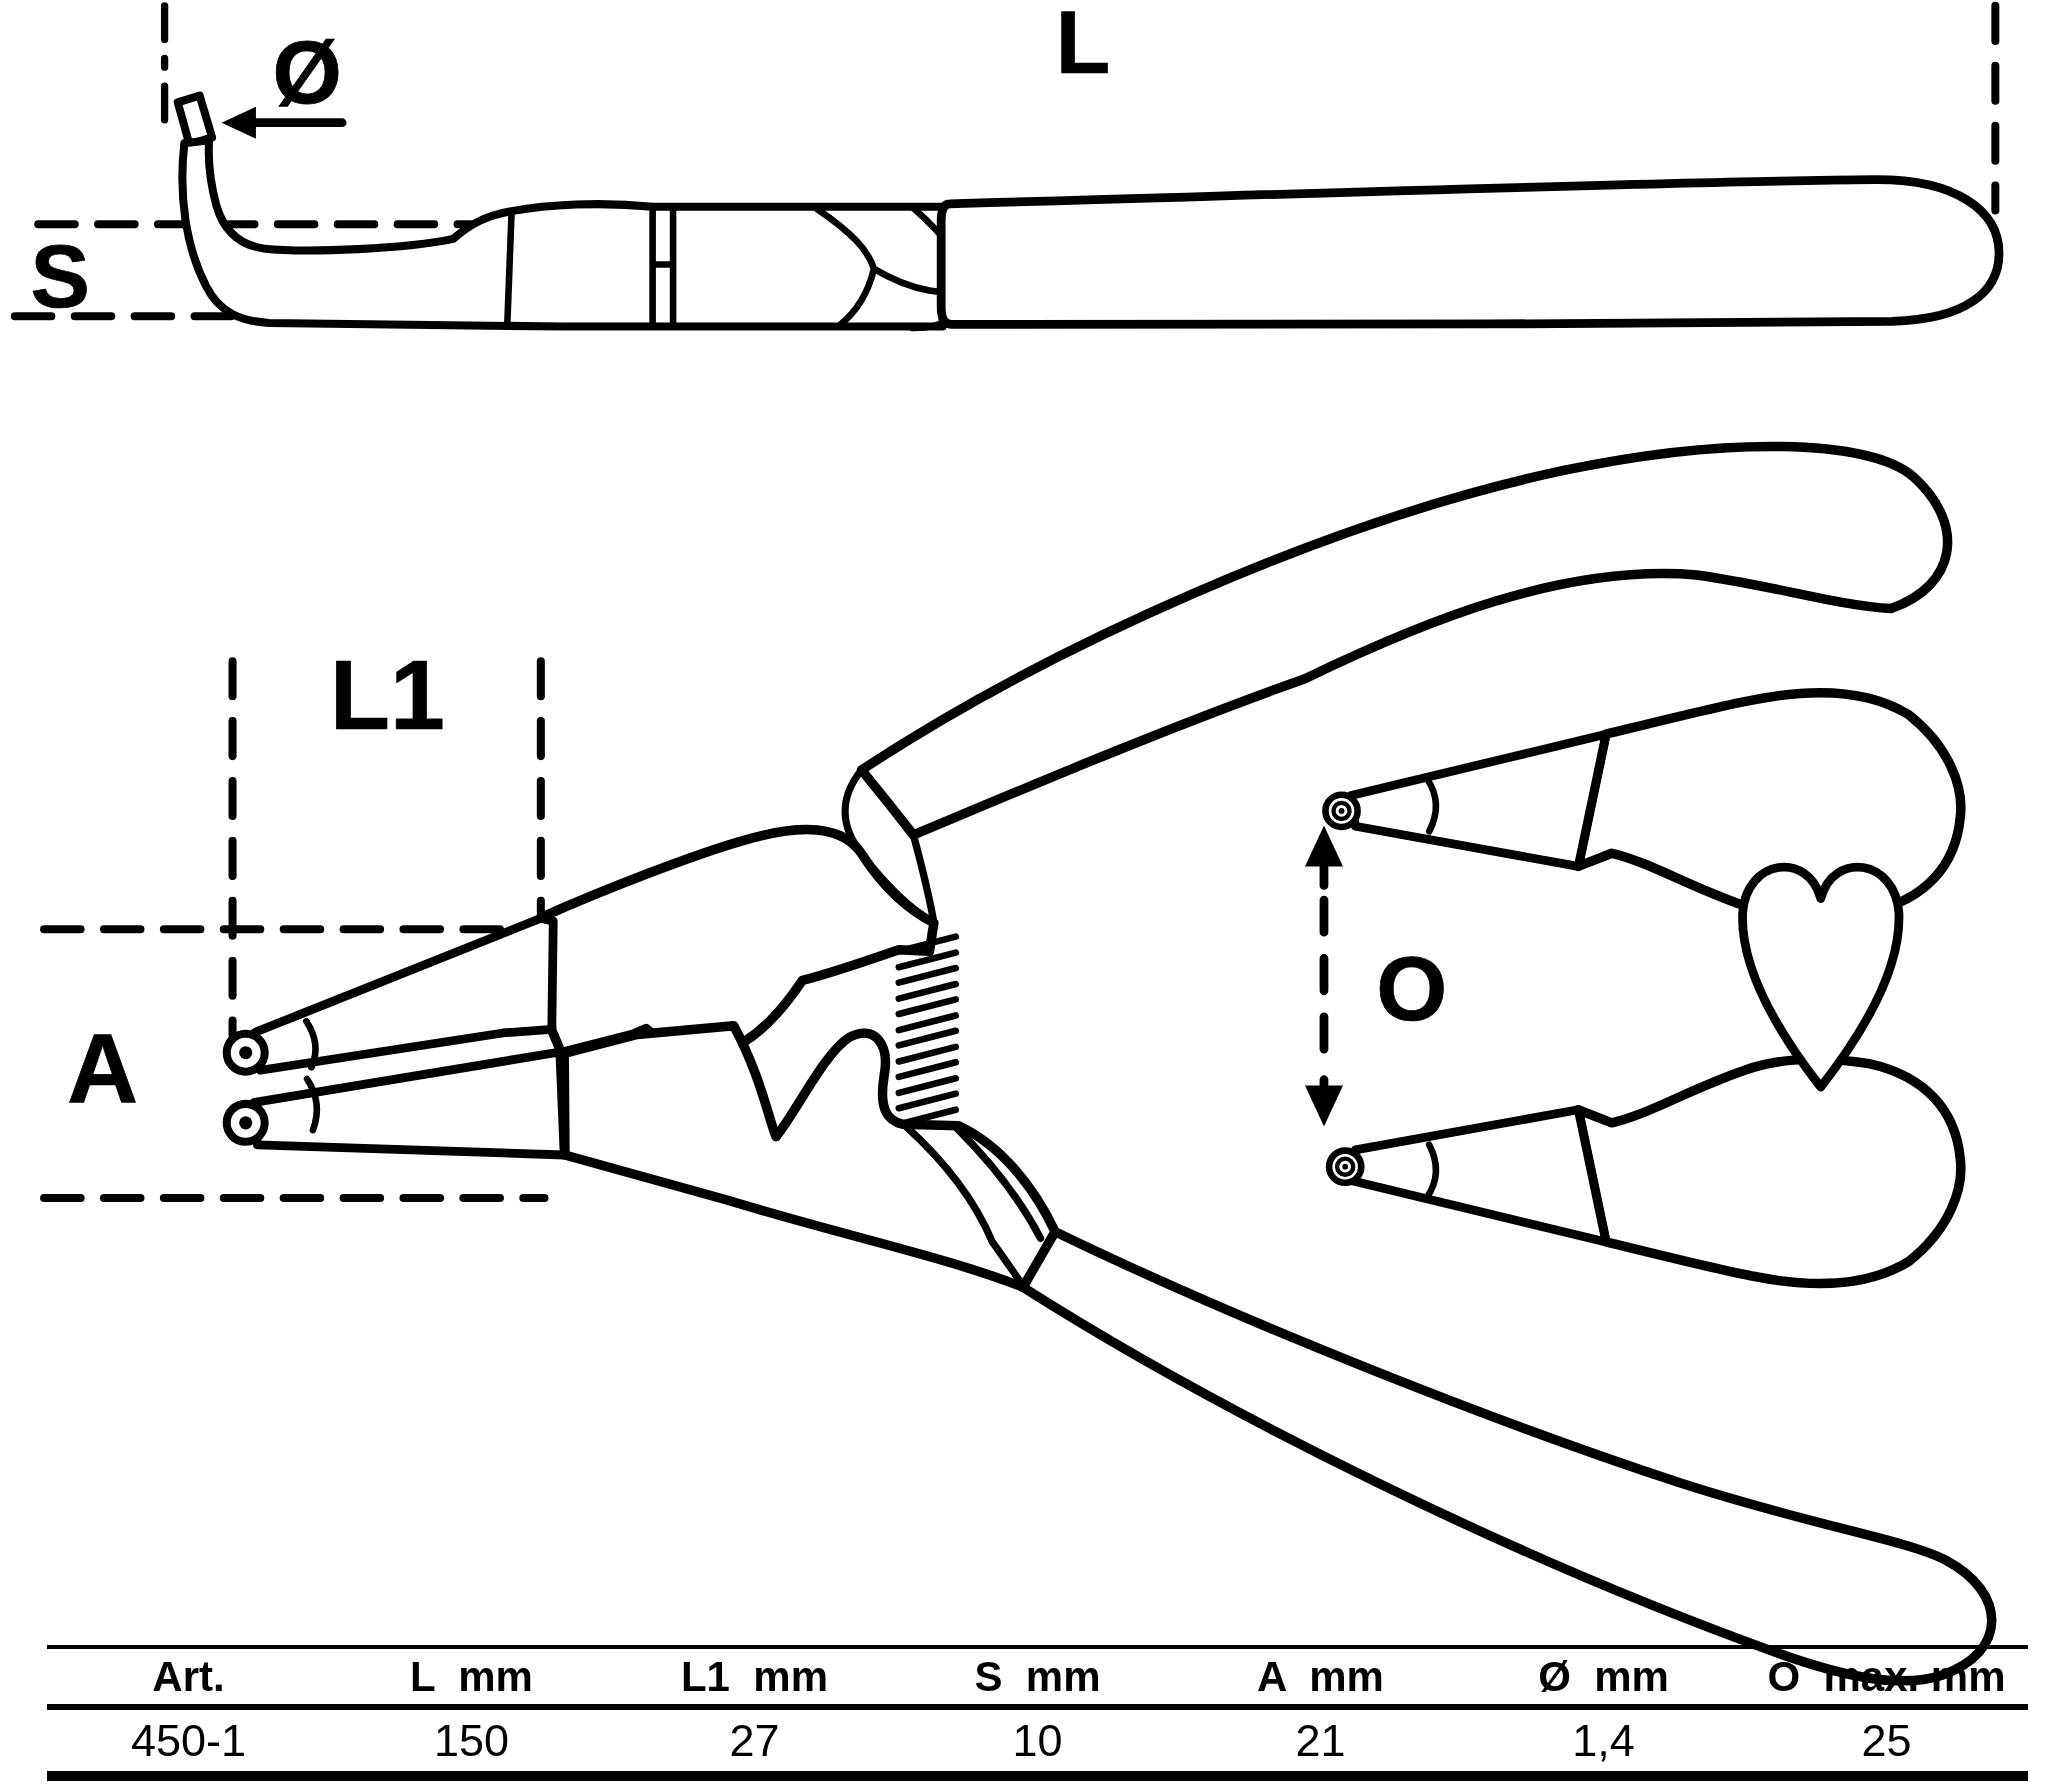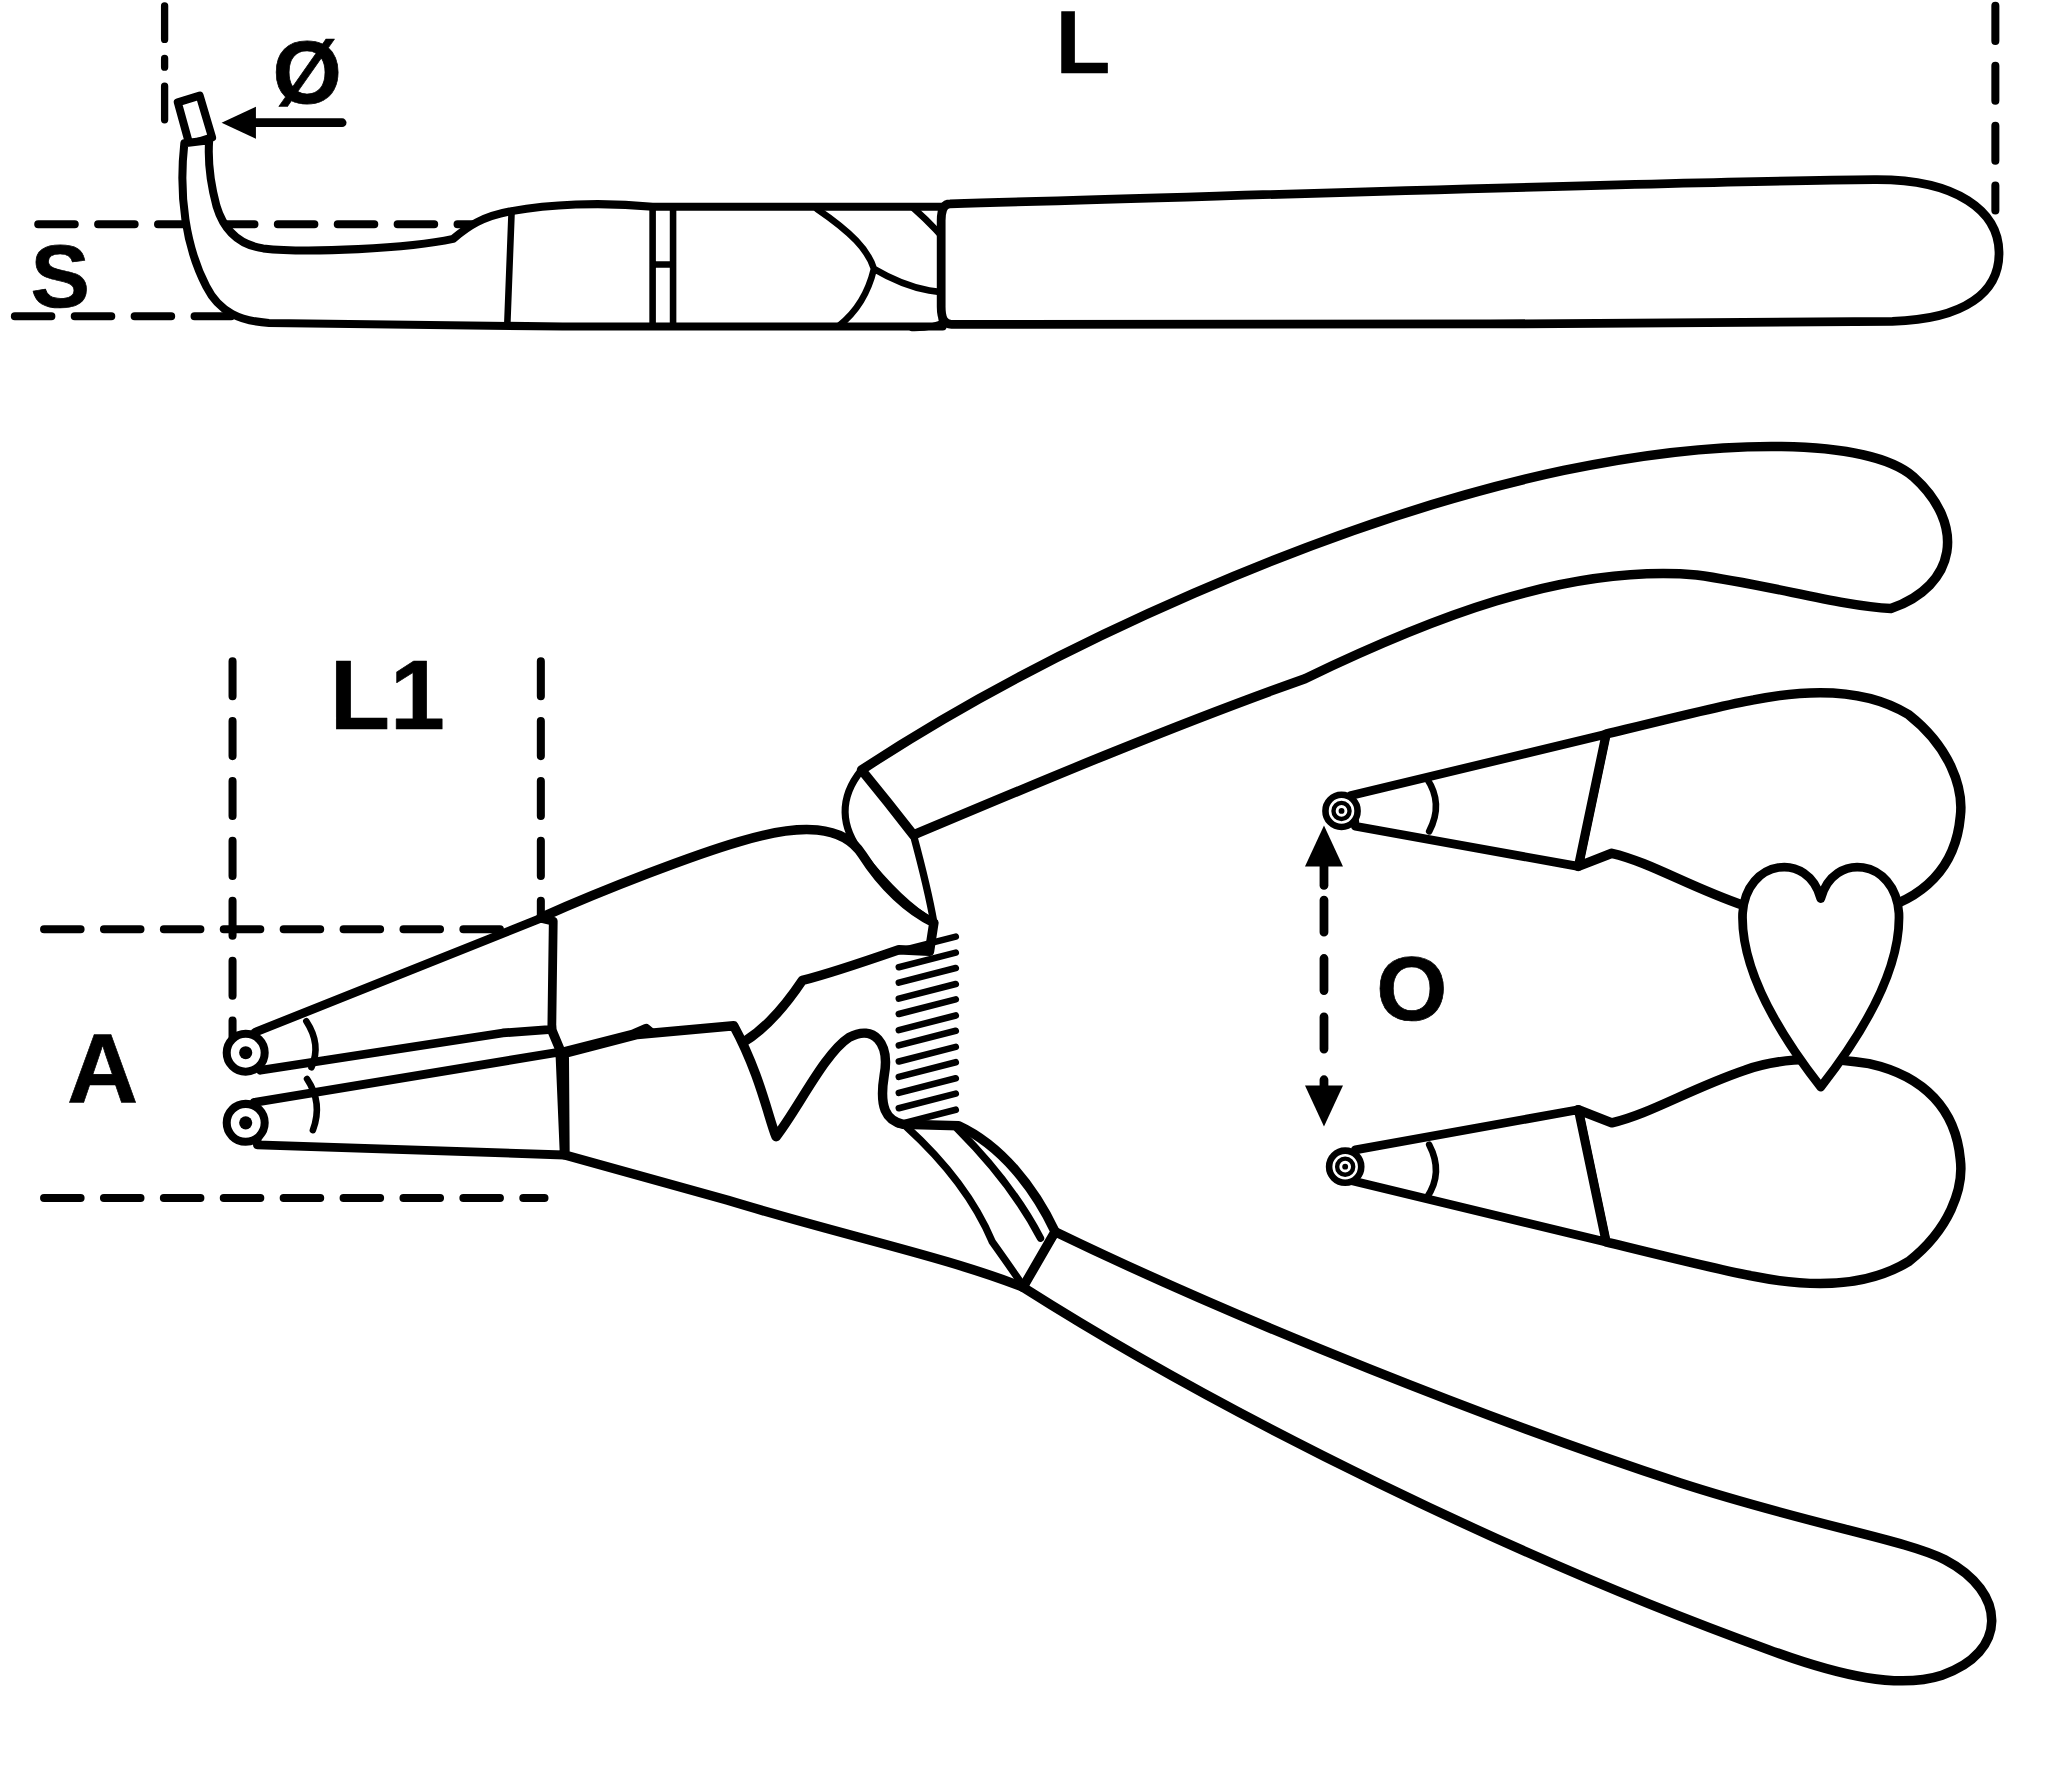--- a/index.html
+++ b/index.html
@@ -218,15 +218,31 @@
 
     <text x="1482" y="58" font-size="122" text-anchor="middle" dominant-baseline="central">L</text>
     <text x="420" y="100" font-size="122" text-anchor="middle" dominant-baseline="central">Ø</text>
     <text x="82" y="378" font-size="122" text-anchor="middle" dominant-baseline="central">S</text>
     <text x="530" y="952" font-size="135" text-anchor="middle" dominant-baseline="central">L1</text>
     <text x="140" y="1462" font-size="135" text-anchor="middle" dominant-baseline="central">A</text>
     <text x="1932" y="1352" font-size="125" text-anchor="middle" dominant-baseline="central">O</text>
   </g>
 </svg>
 
-
+<div class="spec-table">
+  <div class="cell hdr">Art.</div>
+  <div class="cell hdr">L  mm</div>
+  <div class="cell hdr">L1  mm</div>
+  <div class="cell hdr">S  mm</div>
+  <div class="cell hdr">A  mm</div>
+  <div class="cell hdr">Ø  mm</div>
+  <div class="cell hdr">O  max. mm</div>
+  <div class="cell val">450-1</div>
+  <div class="cell val">150</div>
+  <div class="cell val">27</div>
+  <div class="cell val">10</div>
+  <div class="cell val">21</div>
+  <div class="cell val">1,4</div>
+  <div class="cell val">25</div>
 </div>
 
+</div>
+
 
 </body></html>

